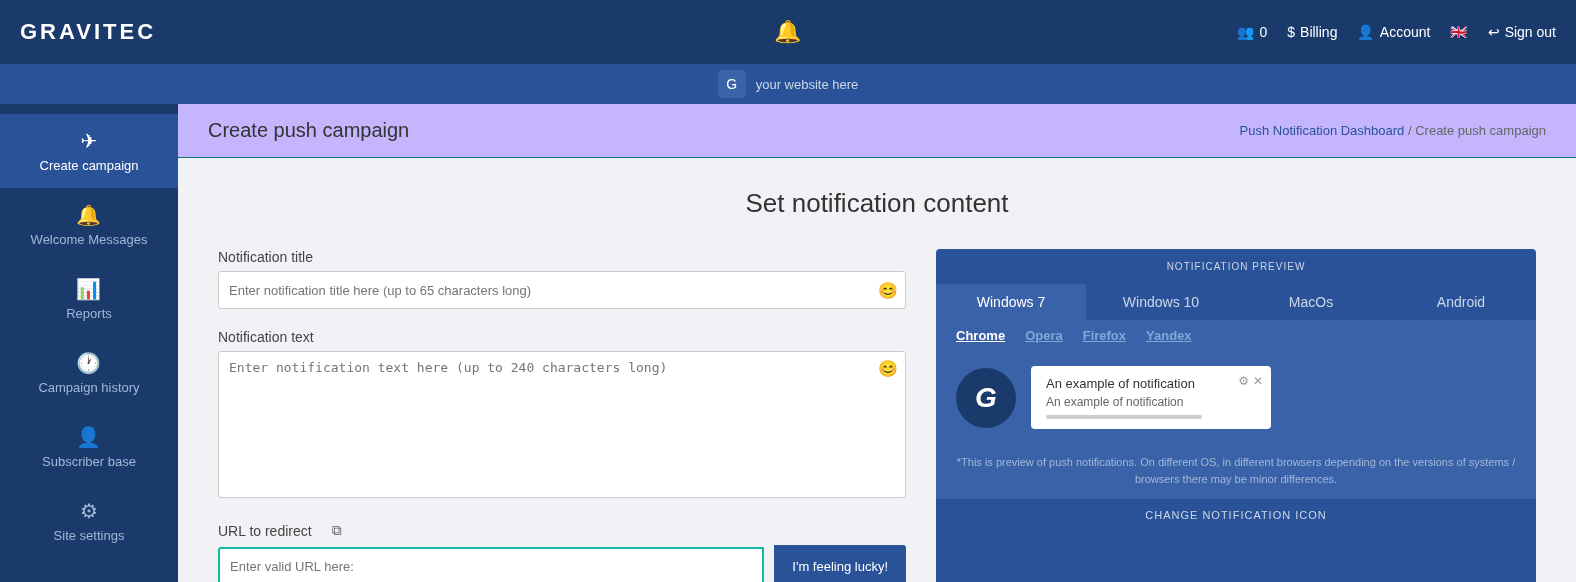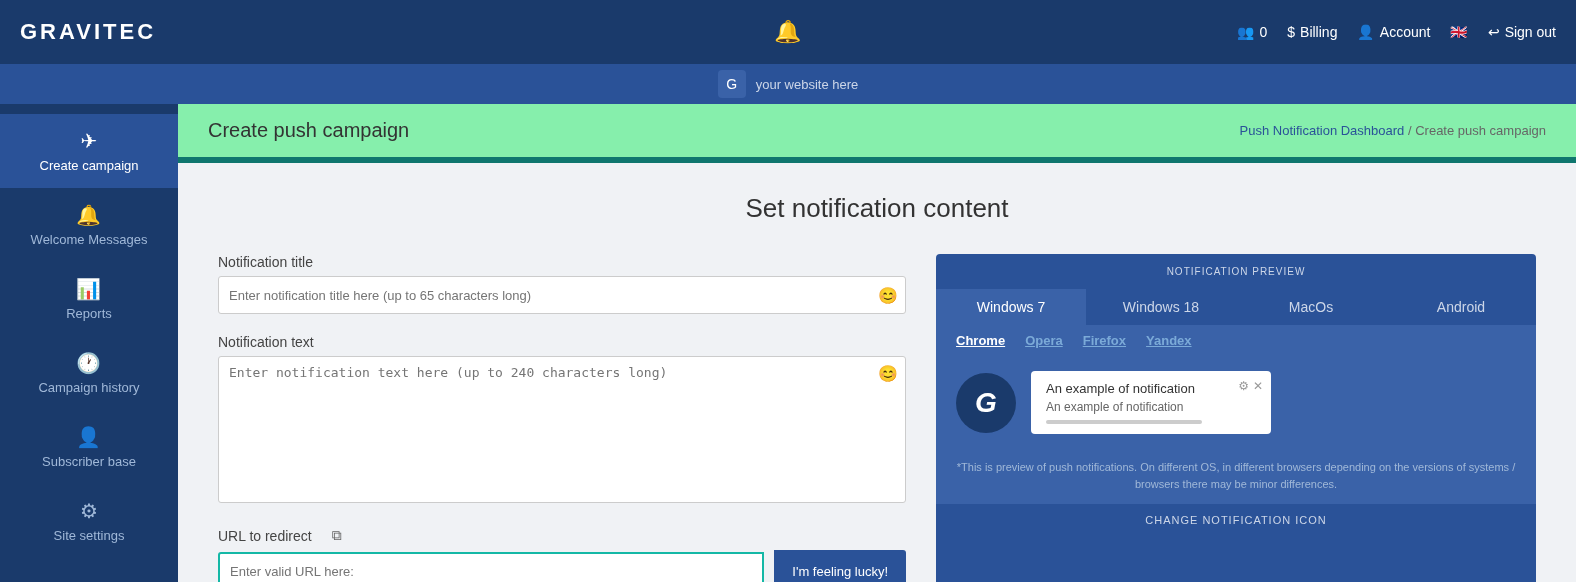--- a/index.html
+++ b/index.html
@@ -107,26 +107,26 @@
 
     
     .main-content {
       flex: 1;
       background: #f0f2f5;
       overflow-y: auto;
     }
 
     
     .breadcrumb-bar {
-      background: #86efac;
+      background: #c4b5fd;
       padding: 15px 30px;
       display: flex;
       justify-content: space-between;
       align-items: center;
-      border-bottom: 6px solid #0f766e;
+      border-bottom: 1px solid #0f766e;
     }
     .page-title-text {
       font-size: 20px;
       color: #333;
       font-weight: 400;
     }
     .breadcrumb-nav {
       font-size: 13px;
       color: #666;
     }
@@ -485,21 +485,21 @@
         </div>
 
         <div class="preview-panel">
           <div class="preview-label">NOTIFICATION PREVIEW</div>
 
           <div class="preview-os-tabs">
             <div class="preview-os-tab active">
               <span>Windows 7</span>
             </div>
             <div class="preview-os-tab">
-              <span>Windows 18</span>
+              <span>Windows 10</span>
             </div>
             <div class="preview-os-tab">
               <span>MacOs</span>
             </div>
             <div class="preview-os-tab">
               <span>Android</span>
             </div>
           </div>
 
           <div class="preview-browser-row">

